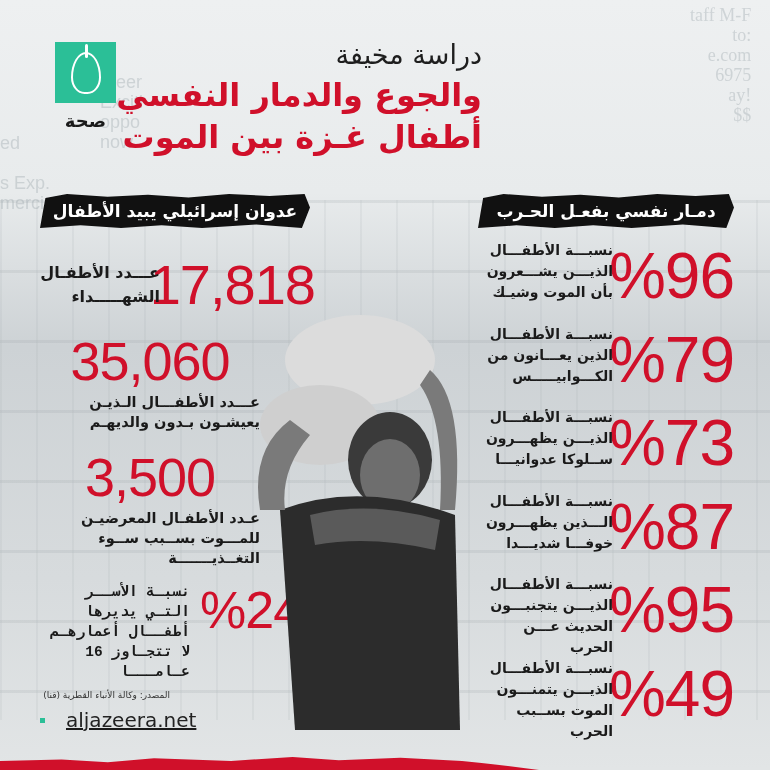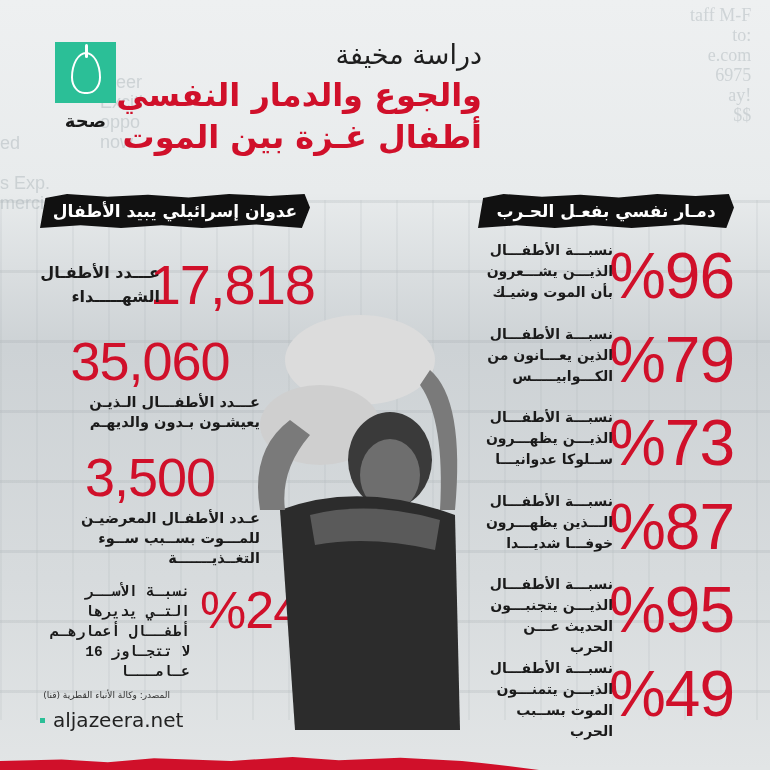--- a/index.html
+++ b/index.html
@@ -66,21 +66,21 @@
   .stat-block .red-num { display: block; text-align: center; font-size: 54px; line-height: 58px; }
   .stat-block .desc { margin-top: 2px; }
   .stat-orphans { top: 332px; }
   .stat-malnut { top: 448px; }
 
   .stat-families { position: absolute; left: 40px; top: 580px; width: 275px; height: 70px; }
   .stat-families .red-num { position: absolute; left: 160px; top: 0; font-size: 52px; line-height: 60px; }
   .stat-families .desc { position: absolute; left: 0; top: 2px; width: 150px; font-family: Liberation Mono, monospace; }
 
   .source { position: absolute; left: 40px; top: 690px; width: 130px; direction: rtl; text-align: right; font-size: 9px; color: #333; }
-  .site { position: absolute; left: 40px; top: 708px; display: flex; align-items: center; gap: 8px; }
+  .site { position: absolute; left: 40px; top: 708px; display: flex; align-items: center; gap: 21px; text-decoration: underline; }
   .site-dot { width: 5px; height: 5px; background: #2bbf97; }
   .site-text { font-family: "DejaVu Sans", sans-serif; font-size: 20px; color: #222; }
 
   .psych-list { position: absolute; left: 478px; top: 240px; width: 256px; }
   .psych-item { position: relative; height: 83.5px; }
   .psych-item .red-num { position: absolute; right: 0; top: 0; font-size: 64px; line-height: 72px; }
   .psych-item .desc { position: absolute; left: 0; top: 0; width: 135px; font-size: 14px; line-height: 21px; }
 
   .photo {
     position: absolute; left: 240px; top: 310px; width: 230px; height: 430px;

